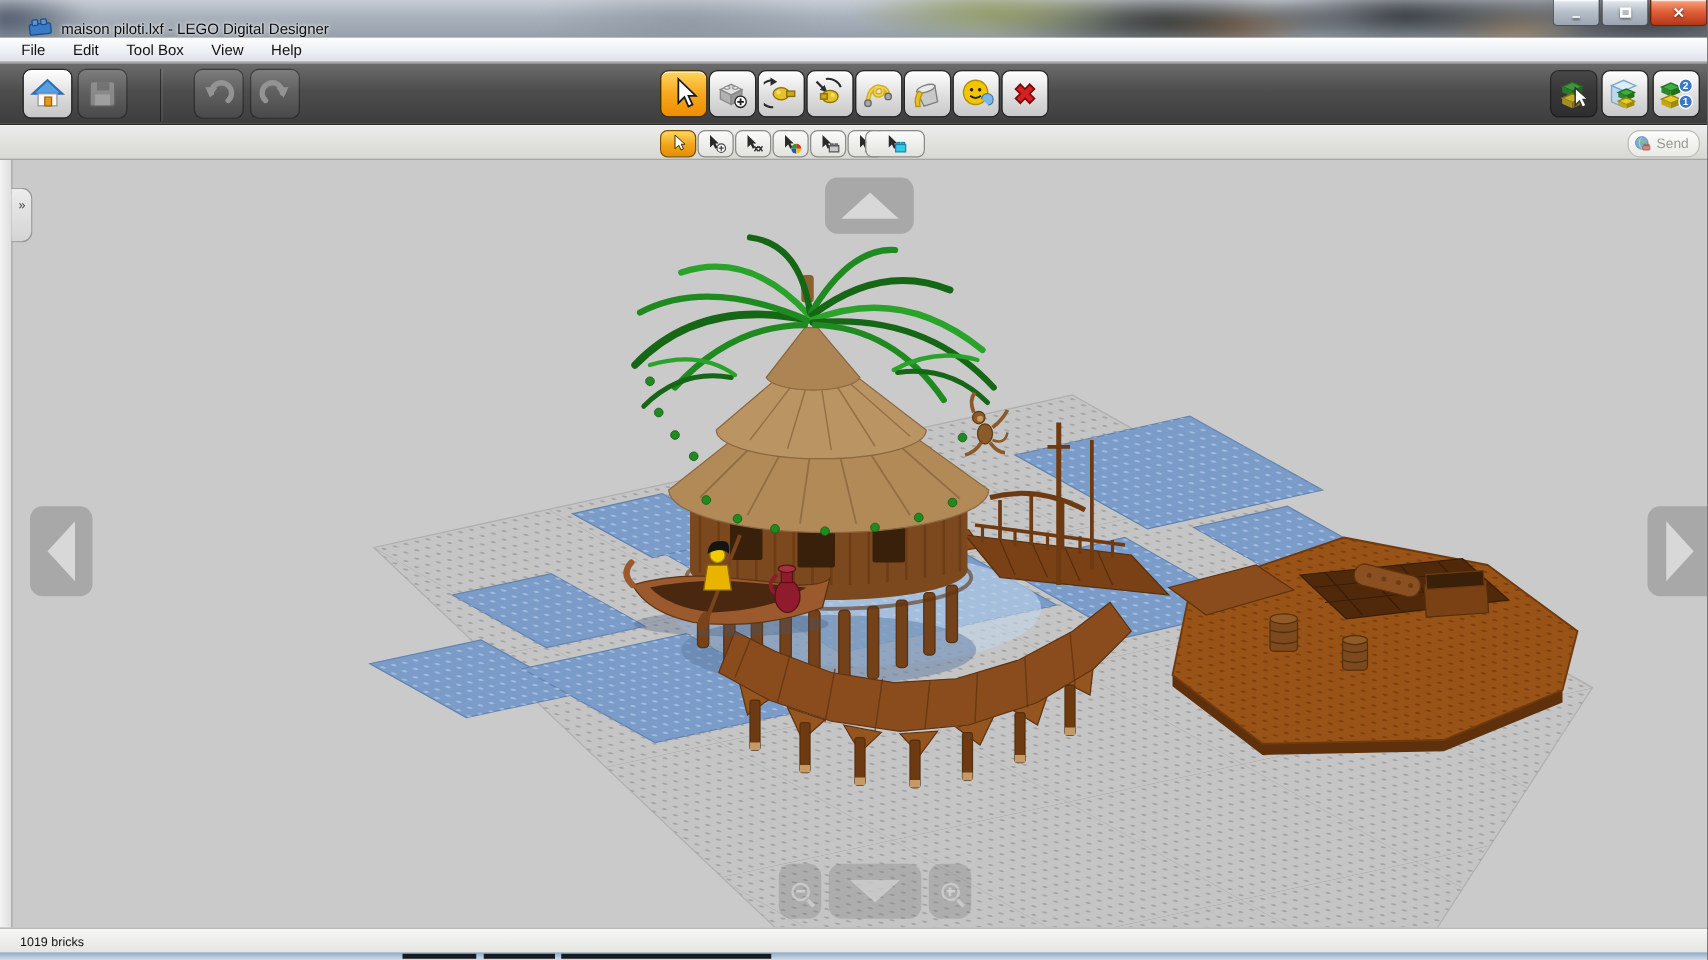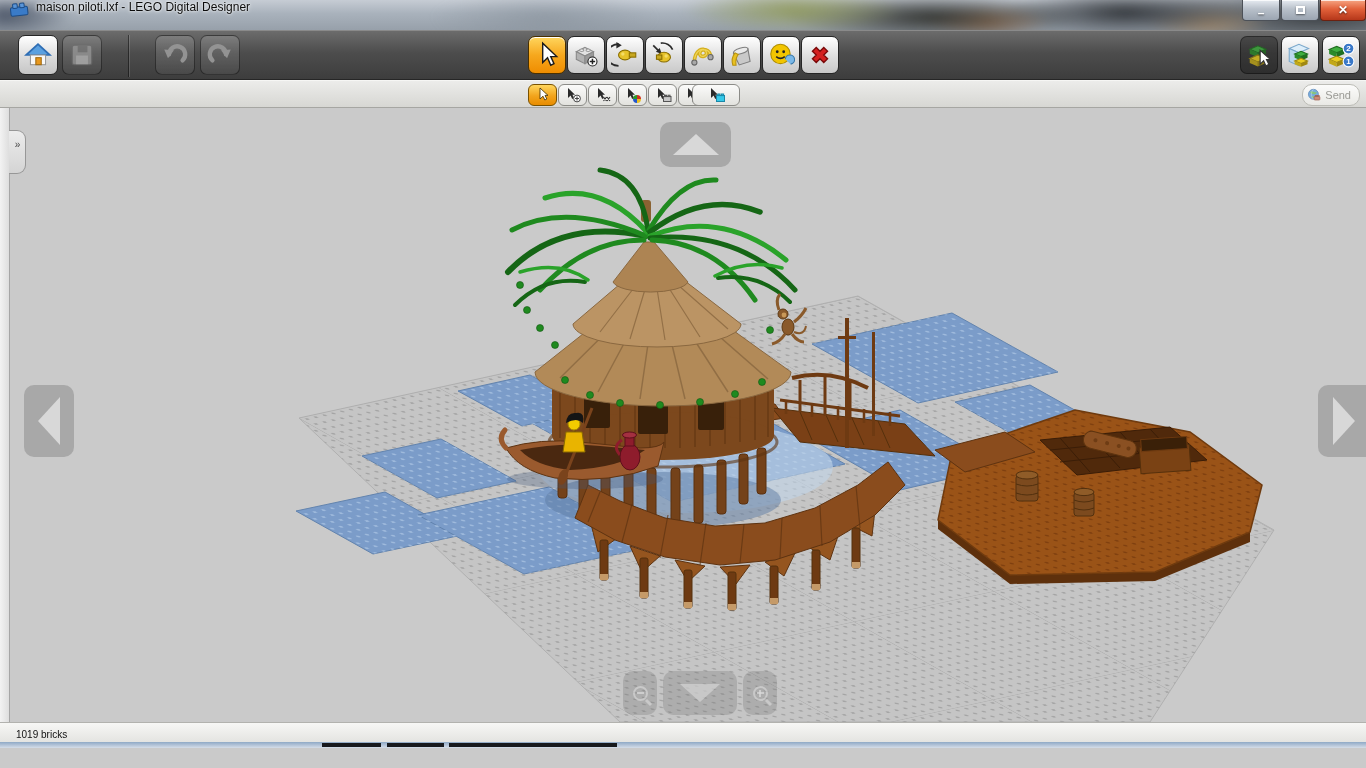--- a/index.html
+++ b/index.html
@@ -11,21 +11,21 @@
   .titlebar-blur{position:absolute;inset:-8px;filter:blur(5px);
     background:
       radial-gradient(90px 30px at 1% 50%, rgba(45,55,75,.75), transparent 75%),
       radial-gradient(150px 35px at 40% 55%, rgba(125,135,145,.5), transparent 75%),
       radial-gradient(160px 32px at 58% 40%, rgba(140,150,80,.85), transparent 70%),
       radial-gradient(210px 34px at 68% 55%, rgba(30,30,24,.85), transparent 72%),
       radial-gradient(90px 24px at 72% 65%, rgba(205,125,60,.55), transparent 70%),
       radial-gradient(170px 32px at 82% 45%, rgba(35,38,42,.9), transparent 75%),
       radial-gradient(90px 26px at 88% 70%, rgba(200,150,90,.5), transparent 70%),
       radial-gradient(240px 44px at 96% 50%, rgba(25,28,30,.8), transparent 78%);}
-  .titlebar-inner{position:relative;display:flex;align-items:flex-start;height:100%;padding-left:9px;}
+  .titlebar-inner{position:relative;display:flex;align-items:flex-end;height:100%;padding-left:22px;}
   .app-icon{width:20px;height:18px;margin-right:7px;display:inline-flex;}
   .title-text{font-size:12px;color:#0b0b0b;text-shadow:0 0 4px rgba(255,255,255,.85),0 0 2px rgba(255,255,255,.9);}
   .win-controls{position:absolute;top:0;right:0;display:flex;}
   .win-btn{height:21px;width:38px;border:1px solid #4c5158;border-top:none;border-radius:0 0 4px 4px;
     background:linear-gradient(#e6ebf1,#b8c0ca 45%,#9ba5b1);box-shadow:inset 0 1px 0 rgba(255,255,255,.75);
     display:flex;align-items:center;justify-content:center;padding:0;cursor:default;}
   .win-btn + .win-btn{margin-left:1px;}
   .win-btn .glyph{color:#fff;font-size:12px;font-weight:bold;line-height:1;text-shadow:0 1px 2px rgba(0,0,0,.65);}
   .win-btn.min .glyph{transform:translateY(3px);}
   .restore-glyph{width:9px;height:8px;border:2px solid #fff;box-shadow:0 1px 2px rgba(0,0,0,.5);display:block;}
@@ -117,20 +117,27 @@
         </button>
       <button class="win-btn res">
           <span class="restore-glyph"></span>
         </button>
       <button class="win-btn close">
           <span class="glyph">✕</span>
         </button>
     </div>
   </div>
 
+  <div class="menubar">
+    <span class="menu-item">File</span>
+    <span class="menu-item">Edit</span>
+    <span class="menu-item">Tool Box</span>
+    <span class="menu-item">View</span>
+    <span class="menu-item">Help</span>
+  </div>
 
   <div class="toolbar">
     <button class="tb-btn" style="left:18px">
       <svg viewBox="0 0 26 26" width="28" height="28">
         <polygon points="2,13 13,3 24,13" fill="#5aa0e0" stroke="#2e6db4" stroke-width="1.6"></polygon>
         <rect x="6" y="13" width="14" height="9" fill="#f8f8f8" stroke="#9a9a9a"></rect>
         <rect x="11" y="15.5" width="5" height="6.5" fill="#e8981e" stroke="#a06a10"></rect>
       </svg>
     </button>
     <button class="tb-btn dark" style="left:62px">

